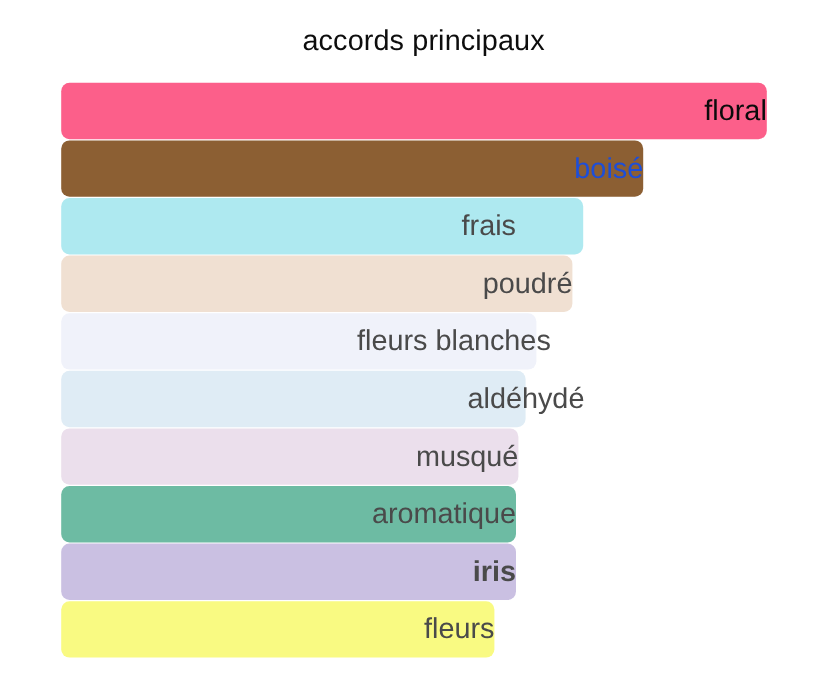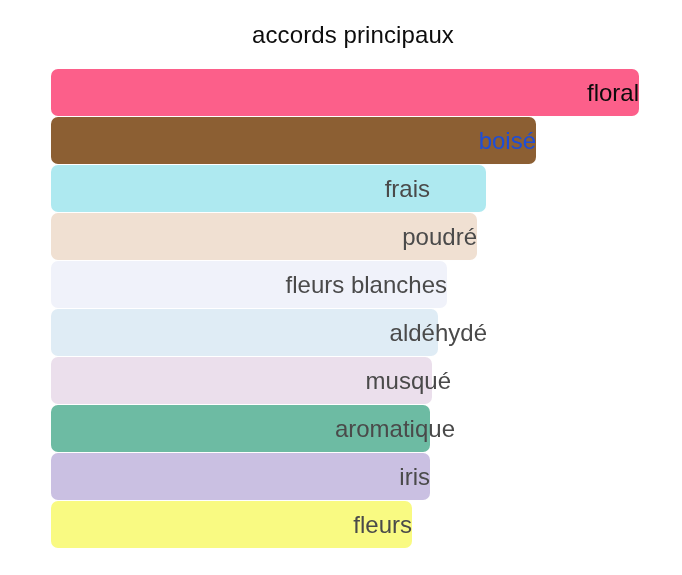--- a/index.html
+++ b/index.html
@@ -91,37 +91,37 @@
       <div class="bar-row">
         <div class="bar-rect" style="width: 435px; background: rgb(174, 233, 240);"></div>
         <div class="bar-label dark-on-light" style="left: 0px; width: 379px;">frais</div>
       </div>
       <div class="bar-row">
         <div class="bar-rect" style="width: 426px; background: rgb(240, 224, 210);"></div>
         <div class="bar-label dark-on-light" style="left: 0px; width: 426px;">poudré</div>
       </div>
       <div class="bar-row">
         <div class="bar-rect" style="width: 396px; background: rgb(240, 242, 250);"></div>
-        <div class="bar-label dark-on-light" style="left: 0px; width: 396px; border-radius: 20px;">fleurs blanches</div>
+        <div class="bar-label dark-on-light" style="left: 12px; width: 396px; border-radius: 20px;">fleurs blanches</div>
       </div>
       <div class="bar-row">
         <div class="bar-rect" style="width: 387px; background: rgb(223, 236, 245);"></div>
         <div class="bar-label dark-on-light" style="left: 0px; width: 436px;">aldéhydé</div>
       </div>
       <div class="bar-row">
         <div class="bar-rect" style="width: 381px; background: rgb(235, 223, 236);"></div>
-        <div class="bar-label dark-on-light" style="left: 0px; width: 381px; padding-left: 19px;">musqué</div>
+        <div class="bar-label dark-on-light" style="left: 0px; width: 381px;">musqué</div>
       </div>
       <div class="bar-row">
         <div class="bar-rect" style="width: 379px; background: rgb(109, 187, 163);"></div>
-        <div class="bar-label dark-on-light" style="left: 0px; width: 379px; margin-left: 25px;">aromatique</div>
+        <div class="bar-label dark-on-light" style="left: 0px; width: 379px;">aromatique</div>
       </div>
       <div class="bar-row">
         <div class="bar-rect" style="width: 379px; background: rgb(202, 192, 226);"></div>
-        <div class="bar-label dark-on-light" style="left: 0px; width: 379px;">iris</div>
+        <div class="bar-label dark-on-light" style="left: 0px; width: 379px; font-weight: bold;">iris</div>
       </div>
       <div class="bar-row">
         <div class="bar-rect" style="width: 361px; background: rgb(249, 250, 130);"></div>
         <div class="bar-label dark-on-light" style="left: 0px; width: 361px;">fleurs</div>
       </div>
     </div>
 
 </div>
 
 </body></html>

